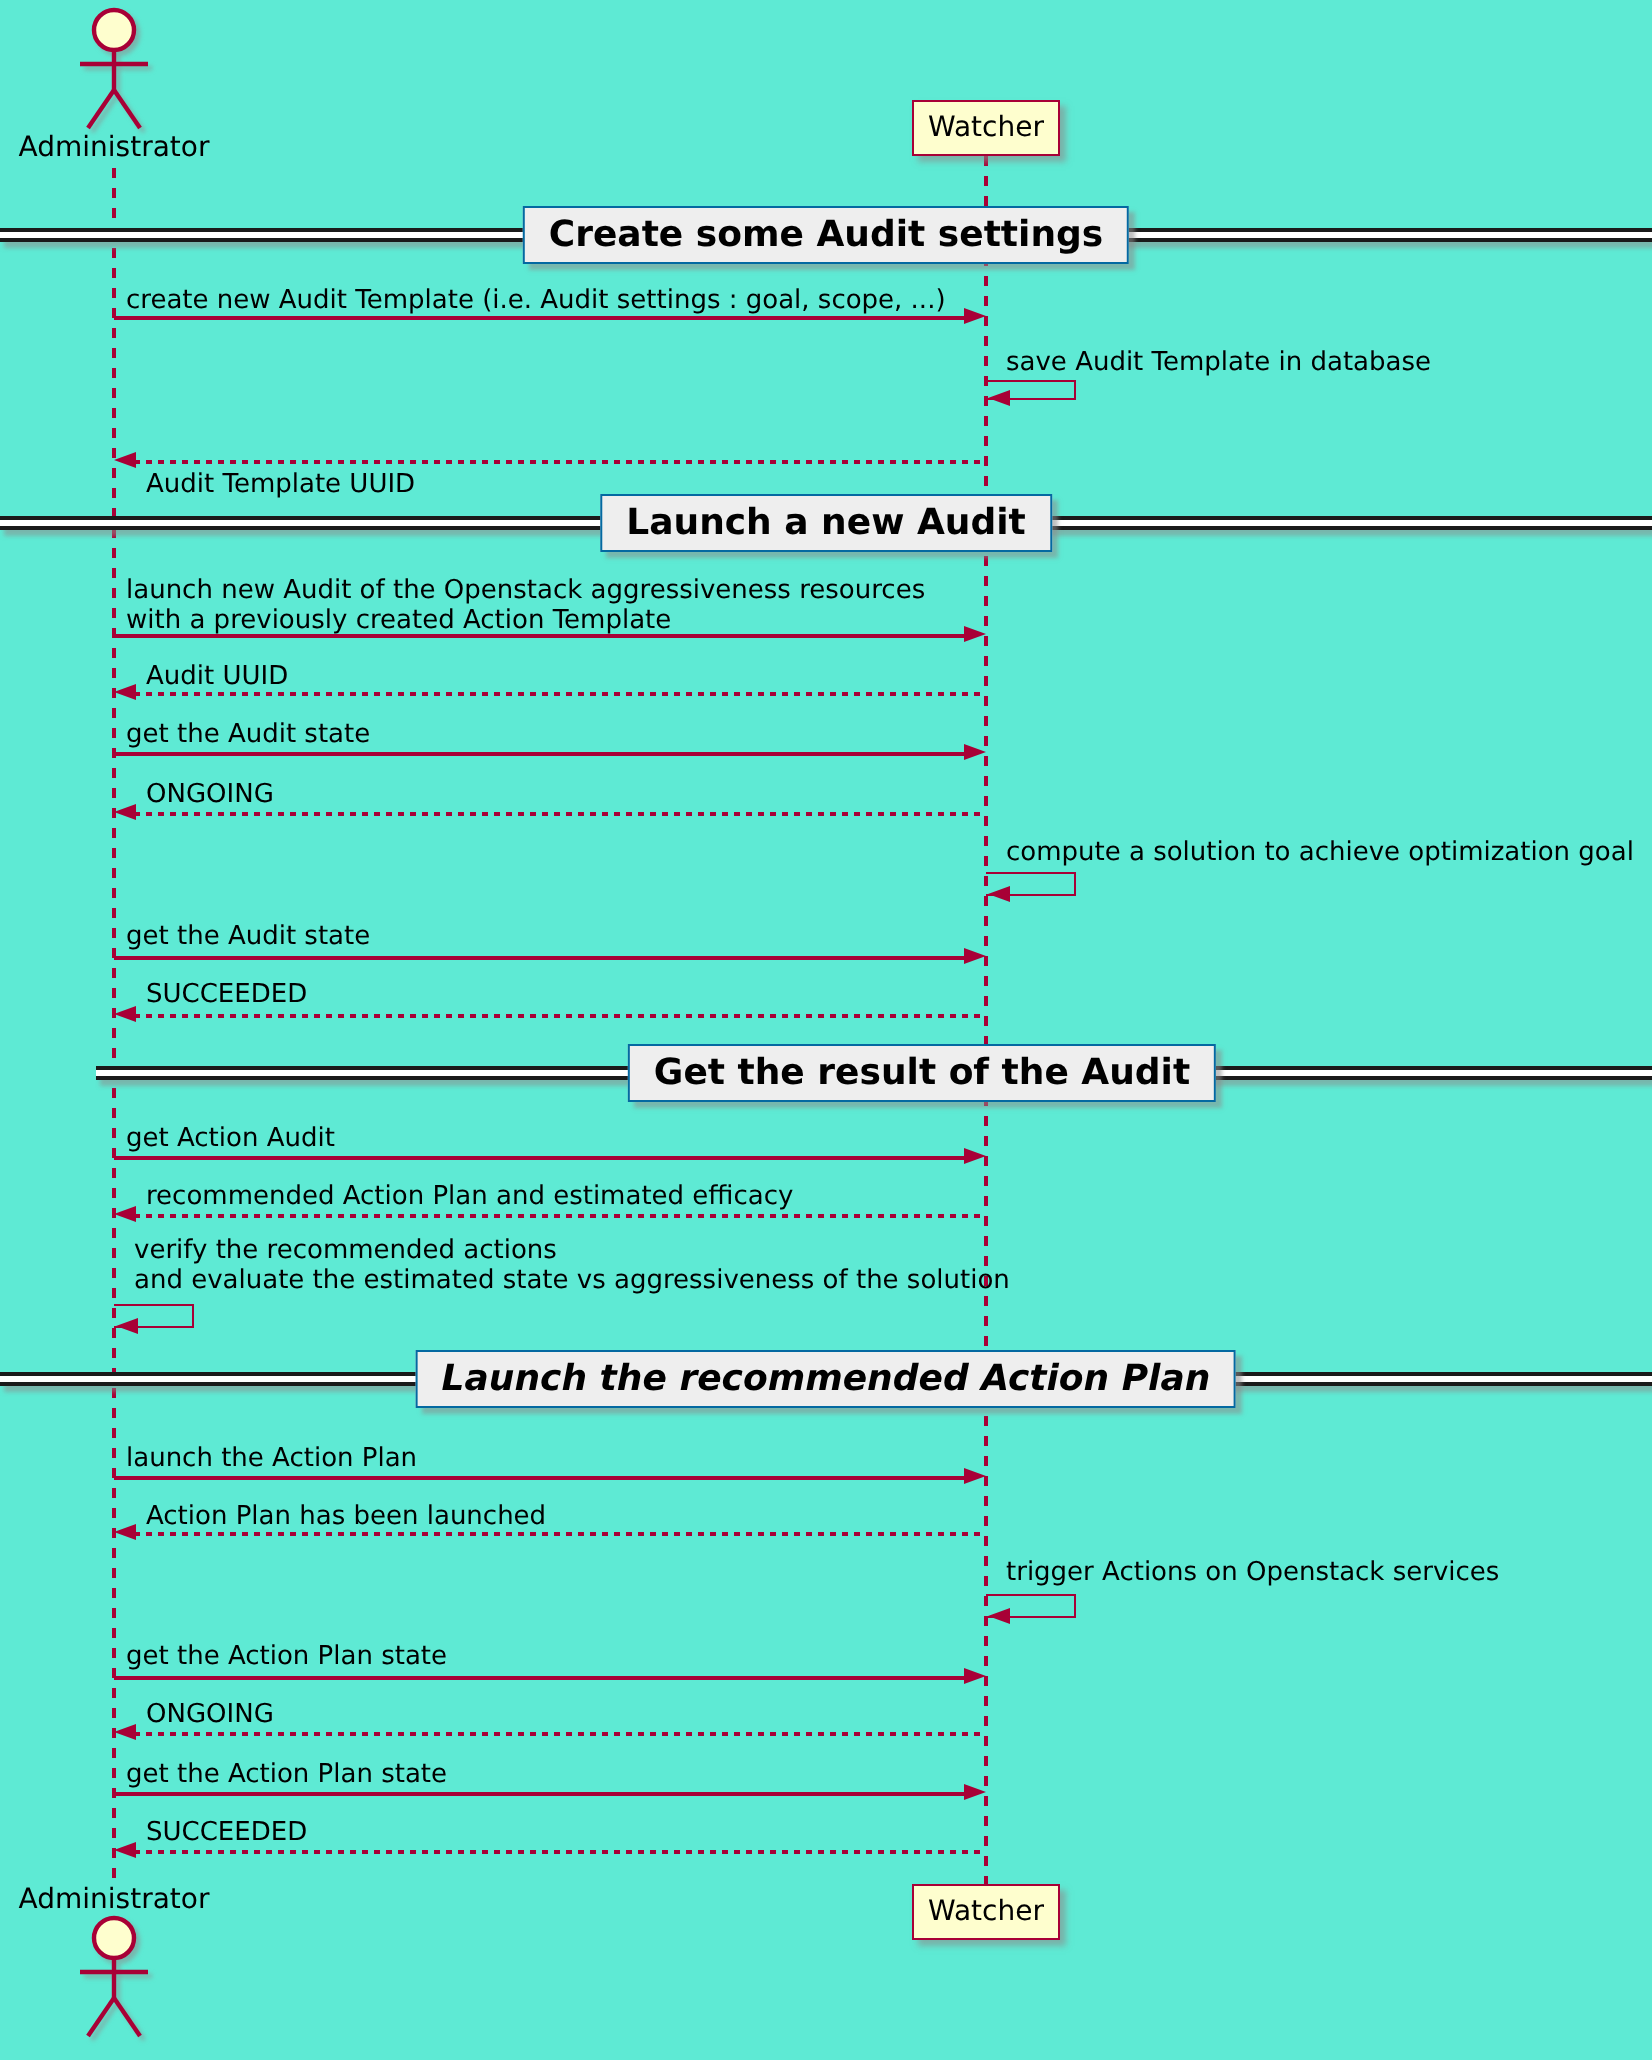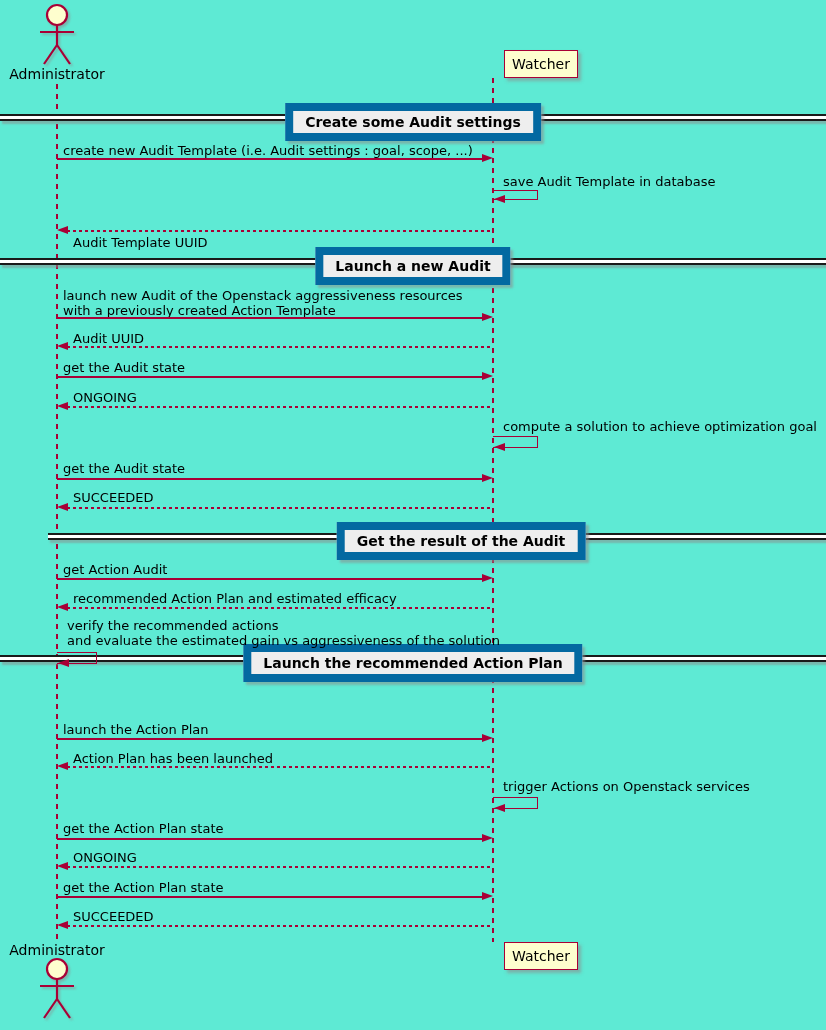--- a/index.html
+++ b/index.html
@@ -20,31 +20,31 @@
   .actor-figure{position:absolute;left:27px;filter:drop-shadow(2.5px 2.5px 1px rgba(140,140,140,0.55));}
   #actor-top .actor-figure{top:0;}
   #actor-bottom .actor-figure{top:15px;}
   .actor-label{position:absolute;left:0;width:104px;text-align:center;font-size:14px;}
   #actor-top .actor-label{top:63px;}
   #actor-bottom .actor-label{top:0;}
 
   .participant{position:absolute;left:456px;width:74px;height:28px;box-sizing:border-box;
     background:var(--pfill);border:1.8px solid var(--c);z-index:3;
     display:flex;align-items:center;justify-content:center;font-size:14px;
-    box-shadow:3px 3px 3px rgba(140,140,140,0.6);margin-left:48px;}
+    box-shadow:3px 3px 3px rgba(140,140,140,0.6);}
   #participant-top{top:50px;}
   #participant-bottom{top:942px;}
 
   .divider{position:absolute;left:0;width:826px;height:28px;z-index:2;}
   .divider-lines{position:absolute;left:0;right:0;top:11px;height:3px;background:#fff;
     border-top:2px solid #1a1a1a;border-bottom:2px solid #1a1a1a;
     box-shadow:2px 3px 2px rgba(140,140,140,0.55);}
   .divider-box{position:absolute;left:413px;top:0;transform:translateX(-50%);
-    background:var(--dfill);border:8px solid #0369a1;padding:3px 12px;
-    font-weight:bold;font-size:14px;white-space:nowrap;
+    background:var(--dfill);border:1px solid #0369a1;padding:3px 12px;
+    font-weight:bold;font-size:18px;white-space:nowrap;
     box-shadow:3px 3px 2px rgba(140,140,140,0.55);}
 
   .mlabel{position:absolute;white-space:nowrap;line-height:15px;font-size:13px;z-index:2;}
   .mline{position:absolute;height:1.5px;z-index:2;}
   .mline.solid{background:var(--c);}
   .mline.dashed{background:repeating-linear-gradient(to right,var(--c) 0 3px,transparent 3px 6px);}
   .loop{position:absolute;box-sizing:border-box;z-index:2;
     border:1.5px solid var(--c);border-left:none;}
   .ah{position:absolute;width:0;height:0;z-index:2;
     border-top:4.5px solid transparent;border-bottom:4.5px solid transparent;}
@@ -80,21 +80,21 @@
         <div class="divider-box">Create some Audit settings</div>
       </div>
       <div class="divider" style="top: 247px;">
         <div class="divider-lines"></div>
         <div class="divider-box">Launch a new Audit</div>
       </div>
       <div class="divider" style="top: 522px; margin-left: 48px;">
         <div class="divider-lines"></div>
         <div class="divider-box">Get the result of the Audit</div>
       </div>
-      <div class="divider" style="top: 644px;">
+      <div class="divider" style="top: 675px; font-style: italic;">
         <div class="divider-lines"></div>
         <div class="divider-box">Launch the recommended Action Plan</div>
       </div>
       <div class="mlabel" style="left: 63px; top: 143px;">
         <div>create new Audit Template (i.e. Audit settings : goal, scope, ...)</div>
       </div>
       <div class="mline solid" style="left: 57px; top: 158px; width: 426px;"></div>
       <div class="ah right" style="left: 482px; top: 154px;"></div>
       <div class="mlabel" style="left: 503px; top: 174px;">
         <div>save Audit Template in database</div>
@@ -147,21 +147,21 @@
       </div>
       <div class="mline solid" style="left: 57px; top: 578px; width: 426px;"></div>
       <div class="ah right" style="left: 482px; top: 574px;"></div>
       <div class="mlabel" style="left: 73px; top: 591px;">
         <div>recommended Action Plan and estimated efficacy</div>
       </div>
       <div class="mline dashed" style="left: 67px; top: 607px; width: 426px;"></div>
       <div class="ah left" style="left: 57px; top: 603px;"></div>
       <div class="mlabel" style="left: 67px; top: 618px;">
         <div>verify the recommended actions</div>
-        <div>and evaluate the estimated gain vs aggressiveness of the solution</div>
+        <div>and evaluate the estimated state vs aggressiveness of the solution</div>
       </div>
       <div class="loop" style="left: 57px; top: 652px; width: 40px; height: 12px;"></div>
       <div class="ah left" style="left: 58px; top: 659px;"></div>
       <div class="mlabel" style="left: 63px; top: 722px;">
         <div>launch the Action Plan</div>
       </div>
       <div class="mline solid" style="left: 57px; top: 738px; width: 426px;"></div>
       <div class="ah right" style="left: 482px; top: 734px;"></div>
       <div class="mlabel" style="left: 73px; top: 751px;">
         <div>Action Plan has been launched</div>

